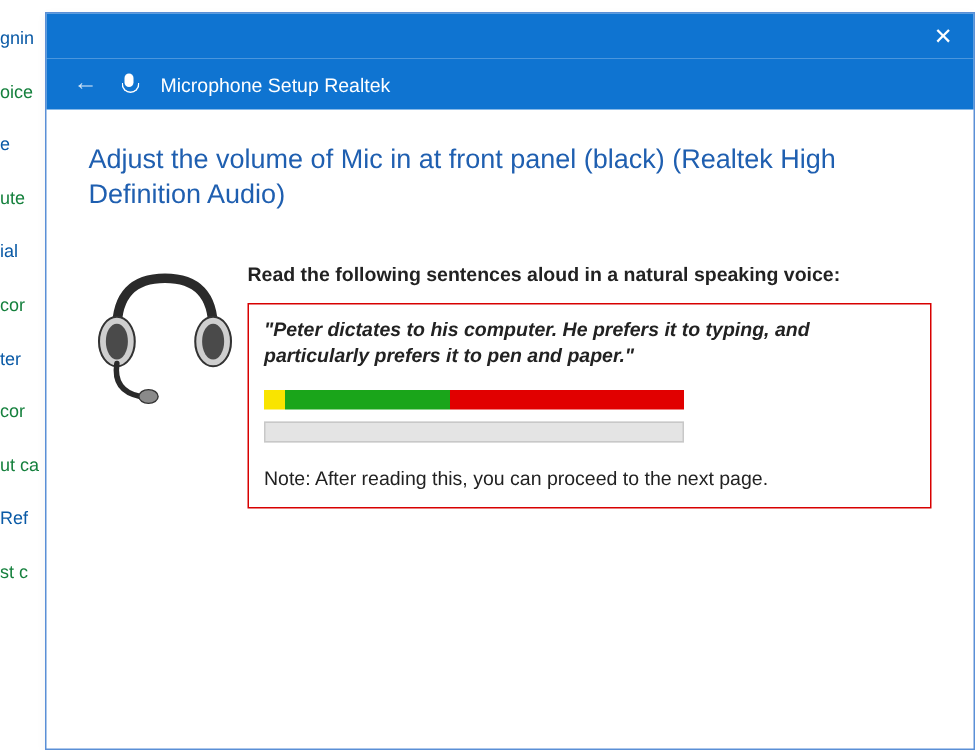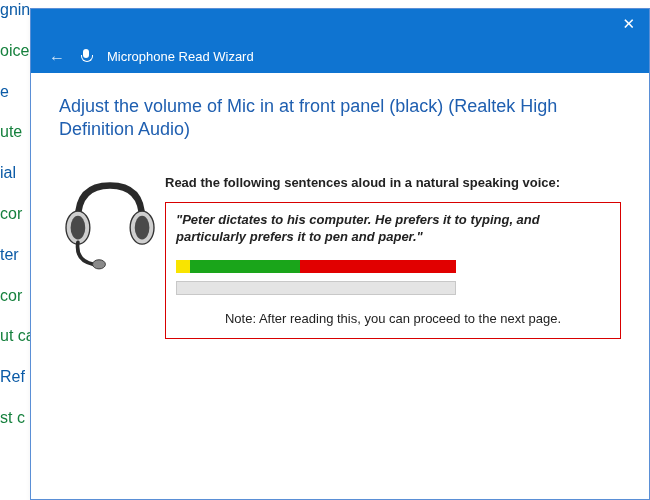--- a/index.html
+++ b/index.html
@@ -11,23 +11,23 @@
     height: 500px;
     overflow: hidden;
     position: relative;
   }
   .bg-fragments {
     position: absolute;
     left: 0; top: 0;
     width: 30px;
     height: 500px;
     color: #0a5aa6;
-    font-size: 16px;
+    font-size: 12px;
     line-height: 1.3;
-    padding-top: 0;
+    padding-top: 18px;
   }
   .bg-fragments div { margin-bottom: 20px; white-space: nowrap; }
   .bg-fragments .black { color: #15803d; }
   .wizard {
     position: absolute;
     left: 30px;
     top: 8px;
     width: 620px;
     height: 492px;
     border: 1px solid #5a8fd6;
@@ -140,21 +140,20 @@
   .meter .r { background: #e10000; flex: 1; }
   .progress-track {
     height: 14px;
     width: 280px;
     background: #e4e4e4;
     border: 1px solid #c8c8c8;
     margin-bottom: 16px;
   }
   .note {
     font-size: 13px;
-    text-align: center;
   }
 </style>
 </head>
 <body>
 
 <div class="bg-fragments">
   <div>gnin</div>
   <div class="black">oice</div>
   <div>e</div>
   <div class="black">ute</div>
@@ -169,21 +168,21 @@
 
 <div class="wizard">
 
   <div class="titlebar">
     <span class="close-x">✕</span>
   </div>
 
   <div class="subtitlebar">
     <span class="back-arrow">←</span>
     <span class="mic-icon"></span>
-    <span>Microphone Read Wizard</span>
+    <span>Microphone Setup Realtek</span>
   </div>
 
   <div class="content">
     <div class="heading">Adjust the volume of Mic in at front panel (black) (Realtek High Definition Audio)</div>
 
     <div class="body-row">
 
       <svg class="headset" viewBox="0 0 120 120">
         <path d="M 25 55 Q 25 18 60 18 Q 95 18 95 55" fill="none" stroke="#2a2a2a" stroke-width="7" stroke-linecap="round"></path>
         <ellipse cx="25" cy="64" rx="13" ry="18" fill="#cfcfcf" stroke="#333" stroke-width="1.5"></ellipse>

